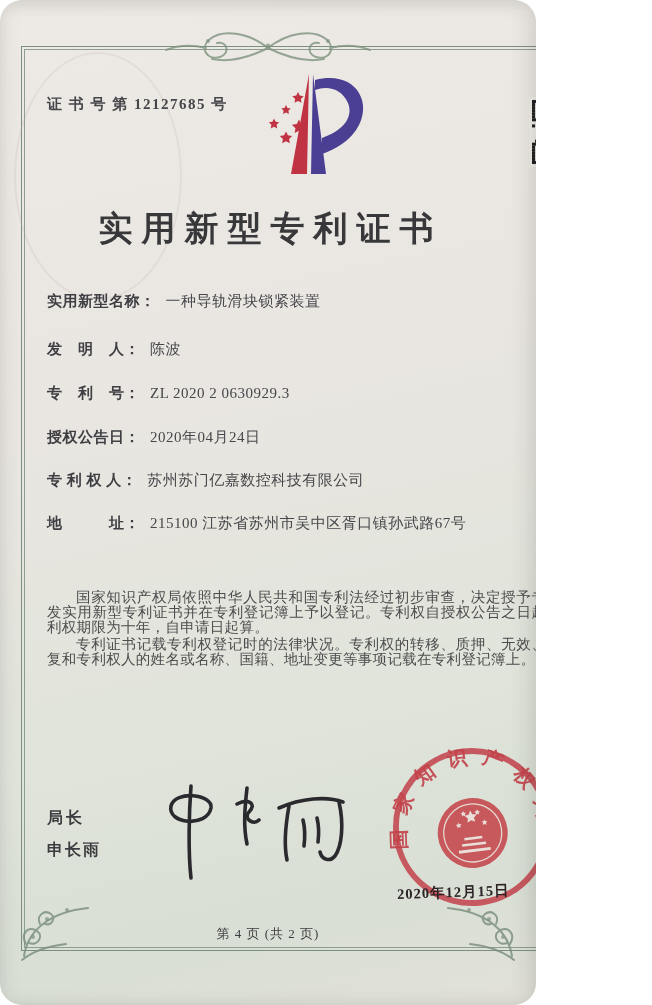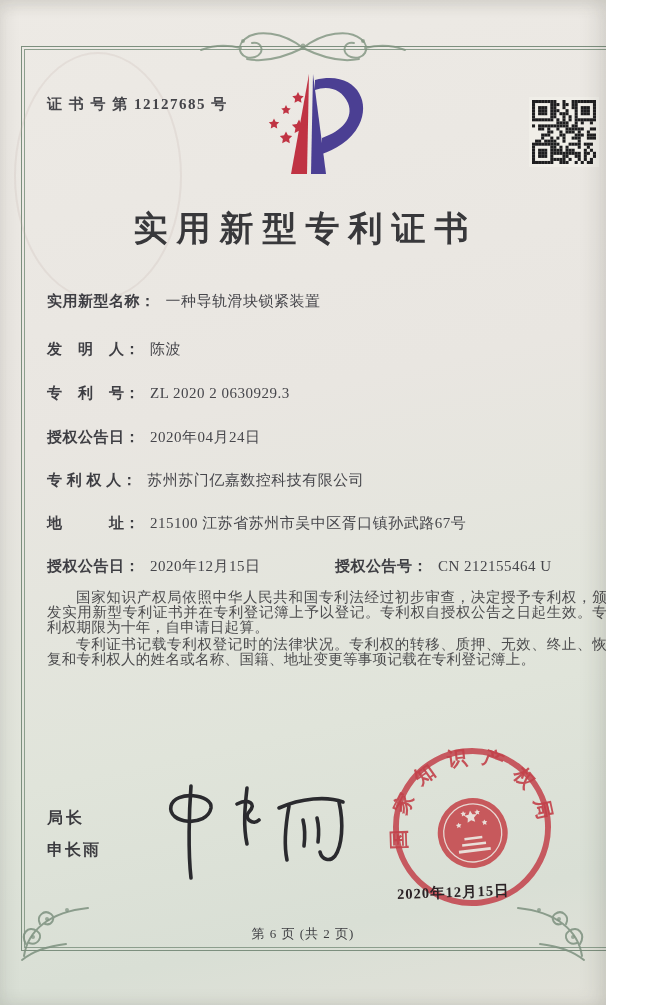--- a/index.html
+++ b/index.html
@@ -1,20 +1,21 @@
 <!DOCTYPE html>
 <html><head>
 <meta charset="utf-8">
 <style>
   * { margin:0; padding:0; box-sizing:border-box; }
   html,body { width:652px; }
   body { font-family:"Liberation Serif","DejaVu Serif",serif; }
   .page {
-    position:relative; width:606px; height:1005px; overflow:hidden;
+    position:relative; width:536px; height:1005px; overflow:hidden;
     background:linear-gradient(168deg,#edeae5 0%,#e9e6e1 40%,#e0e4da 70%,#d9dfd5 88%,#e2e1d9 100%);
+    border-radius:22px;
   }
   .page::after {
     content:''; position:absolute; inset:0; pointer-events:none;
     box-shadow:inset -10px 0 18px rgba(60,60,50,.10), inset 0 8px 14px rgba(60,60,50,.06), inset 10px 0 14px rgba(60,60,50,.04);
   }
   .frame {
     position:absolute; left:21px; top:46px; width:601px; height:905px;
     border:1.5px solid #7c8f7e;
   }
   .frame::before { content:''; position:absolute; inset:2px; border:1px solid #8c9e8d; }
@@ -389,26 +390,20 @@
   </div>
   <div class="field-row" style="top:428px">
     <span class="lbl">授权公告日：</span><span class="val">2020年04月24日</span>
   </div>
   <div class="field-row" style="top:471px">
     <span class="lbl">专 利 权 人：</span><span class="val">苏州苏门亿嘉数控科技有限公司</span>
   </div>
   <div class="field-row" style="top:514px">
     <span class="lbl">地　　　址：</span><span class="val">215100 江苏省苏州市吴中区胥口镇孙武路67号</span>
   </div>
-  <div class="field-row" style="top:557px">
-    <span class="lbl">授权公告日：</span><span class="val">2020年12月15日</span>
-    <span class="pair2">
-      <span class="lbl">授权公告号：</span><span class="val">CN 212155464 U</span>
-    </span>
-  </div>
 
   <div class="paragraphs">
     <p>国家知识产权局依照中华人民共和国专利法经过初步审查，决定授予专利权，颁发实用新型专利证书并在专利登记簿上予以登记。专利权自授权公告之日起生效。专利权期限为十年，自申请日起算。</p>
     <p>专利证书记载专利权登记时的法律状况。专利权的转移、质押、无效、终止、恢复和专利权人的姓名或名称、国籍、地址变更等事项记载在专利登记簿上。</p>
   </div>
 
   <div class="signer-title">局长</div>
   <div class="signer-name">申长雨</div>
 
   <svg class="signature" width="200" height="118" viewBox="0 0 200 118">
@@ -442,15 +437,15 @@
         <use href="#sstar" transform="translate(-13,-3) scale(3)"></use>
         <use href="#sstar" transform="translate(13,-3) scale(3)"></use>
         <use href="#sstar" transform="translate(-7,-14) scale(3)"></use>
         <use href="#sstar" transform="translate(7,-14) scale(3)"></use>
         <path d="M-16,22 h32 v3 h-32 z M-12,16 h24 v2.5 h-24 z M-9,10 h18 v2.5 h-18 z"></path>
       </g>
     </g>
   </svg>
   <div class="seal-date">2020年12月15日</div>
 
-  <div class="page-num">第 6 页 (共 2 页)</div>
+  <div class="page-num">第 4 页 (共 2 页)</div>
 
 </div>
 
 </body></html>

